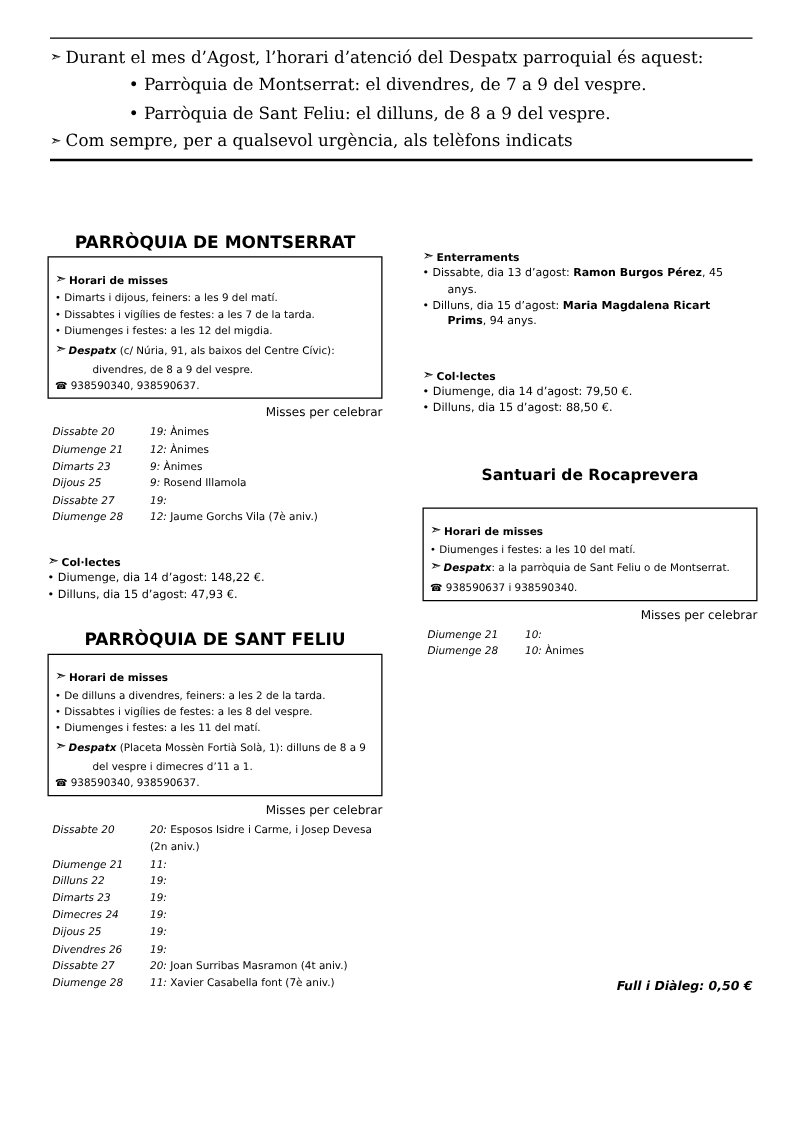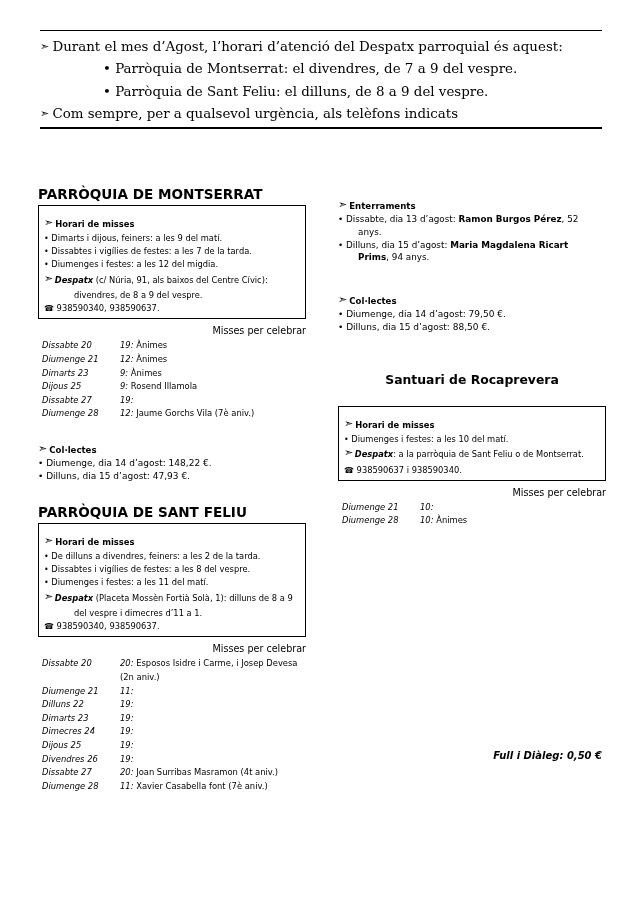--- a/index.html
+++ b/index.html
@@ -66,20 +66,21 @@
   .col-right {
     position: absolute;
     left: 338px;
     width: 268px;
   }
 
   
   .parish-title {
     font-size: 13.6px;
     font-weight: bold;
+    text-align: center;
     letter-spacing: 0px;
     margin: 0 0 3px 0;
     white-space: nowrap;
   }
   .sanctuary-title {
     font-size: 12.4px;
     font-weight: bold;
     text-align: center;
     margin: 0 0 19px 0;
     white-space: nowrap;
@@ -202,21 +203,21 @@
     text-indent: 0;
   }
   .burial-name {
     font-weight: bold;
   }
 
   
   #footer-price {
     position: absolute;
     left: 0;
-    top: 750px;
+    top: 784px;
     width: 602px;
     text-align: right;
     font-size: 10px;
     font-weight: bold;
     font-style: italic;
   }
 </style>
 </head>
 <body>
 
@@ -446,21 +447,21 @@
   </table>
 </div>
 
 <div class="col-right" style="top:199px;">
   <div class="burial-head">
     <span class="arrow-glyph">➣</span>
     <span>Enterraments</span>
   </div>
   <div class="burial-line">
     <span class="bullet">•</span>
-    <span>Dissabte, dia 13 d’agost: </span><span class="burial-name">Ramon Burgos Pérez</span><span>, 52</span>
+    <span>Dissabte, dia 13 d’agost: </span><span class="burial-name">Ramon Burgos Pérez</span><span>, 45</span>
     <span class="cont2">anys.</span>
   </div>
   <div class="burial-line">
     <span class="bullet">•</span>
     <span>Dilluns, dia 15 d’agost: </span><span class="burial-name">Maria Magdalena Ricart</span>
     <span class="cont2"><span class="burial-name">Prims</span><span>, 94 anys.</span></span>
   </div>
 </div>
 
 <div class="col-right" style="top:294px;">

